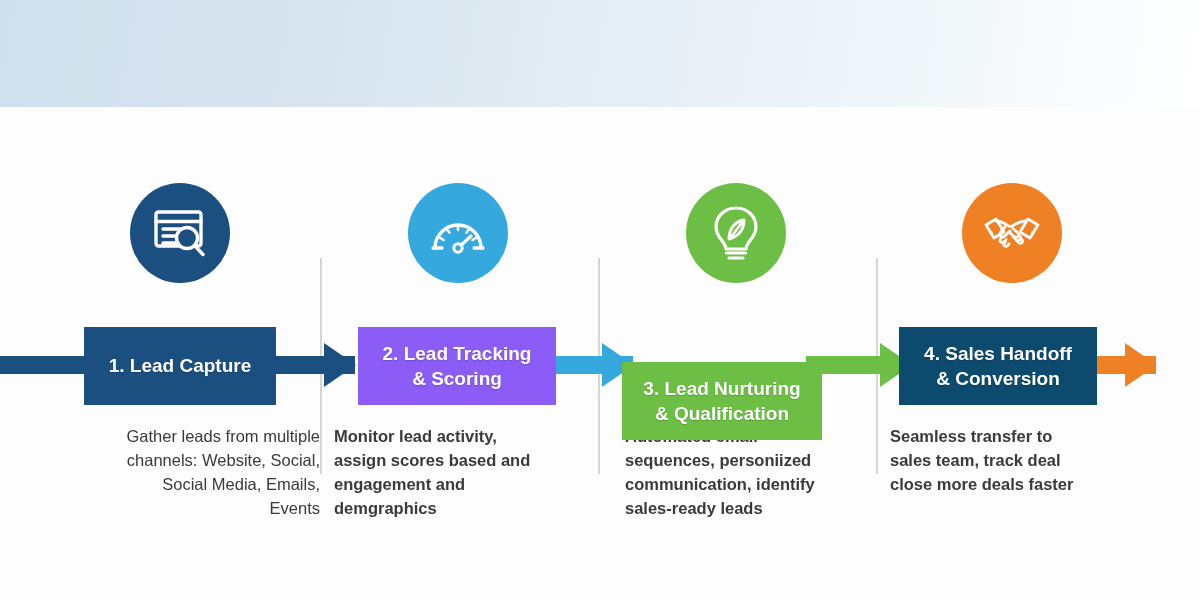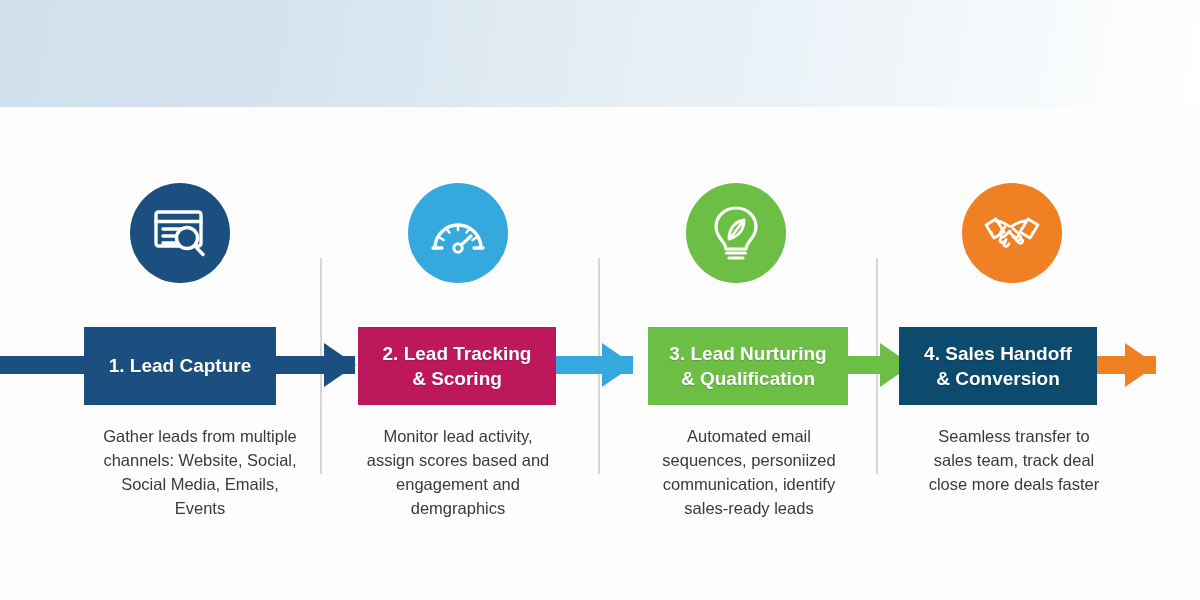--- a/index.html
+++ b/index.html
@@ -118,22 +118,22 @@
   }
 
   .desc {
     position: absolute;
     top: 318px;
     font-size: 16.5px;
     line-height: 1.45;
     color: #3a3a3a;
     white-space: pre-line;
   }
-  .desc.center { text-align: center; }
-  .desc.left { text-align: center; }
+  .desc.center { text-align: left; font-weight: bold; }
+  .desc.left { text-align: right; }
 </style>
 </head>
 <body>
 
 <div id="header-band">
   <div id="header-title">Streamline Your Sales Process</div>
 </div>
 
 <div id="stage">
 
@@ -207,21 +207,21 @@
             <line x1="29" y1="17" x2="29" y2="22"></line>
             <line x1="40.5" y1="21" x2="37.5" y2="24.5"></line>
             <line x1="47.5" y1="29.5" x2="43.5" y2="32"></line>
           </g>
           <line x1="29" y1="40" x2="42" y2="28" stroke="#ffffff" stroke-width="3.2" stroke-linecap="round"></line>
           <circle cx="29" cy="40" r="4.2" fill="#35a8dd" stroke="#ffffff" stroke-width="3"></circle>
         </svg>
       </span>
     </div>
 
-    <div class="label-box" style="left:28px; width:198px; background:#be185d;">
+    <div class="label-box" style="left:28px; width:198px; background:#8b5cf6;">
       <span class="label-text">2. Lead Tracking
 &amp; Scoring</span>
     </div>
 
     <div class="desc center" style="left:4px; width:248px;">Monitor lead activity,
 assign scores based and
 engagement and
 demgraphics</div>
   </div>
 
@@ -231,21 +231,21 @@
         <svg width="52" height="58" viewBox="0 0 52 58">
           <path d="M26 4 C14 4 6 13 6 23 c0 7 4 11 7 15 c2 2.5 3 4.5 3 7 h20 c0-2.5 1-4.5 3-7 c3-4 7-8 7-15 C46 13 38 4 26 4 z" fill="none" stroke="#ffffff" stroke-width="3.2" stroke-linejoin="round"></path>
           <line x1="16.5" y1="49" x2="35.5" y2="49" stroke="#ffffff" stroke-width="3.2" stroke-linecap="round"></line>
           <line x1="19" y1="54" x2="33" y2="54" stroke="#ffffff" stroke-width="3.2" stroke-linecap="round"></line>
           <path d="M34 16 C34 27 27 33 19 35 C19 24 26 17 34 16 z" fill="none" stroke="#ffffff" stroke-width="3" stroke-linejoin="round"></path>
           <line x1="33" y1="17" x2="20.5" y2="34" stroke="#ffffff" stroke-width="2.6" stroke-linecap="round"></line>
         </svg>
       </span>
     </div>
 
-    <div class="label-box" style="left:40px; width:200px; background:#6cbe45;">
+    <div class="label-box" style="left:14px; width:200px; background:#6cbe45;margin-top:35px;">
       <span class="label-text">3. Lead Nurturing
 &amp; Qualification</span>
     </div>
 
     <div class="desc center" style="left:17px; width:248px;">Automated email
 sequences, personiized
 communication, identify
 sales-ready leads</div>
   </div>
 

